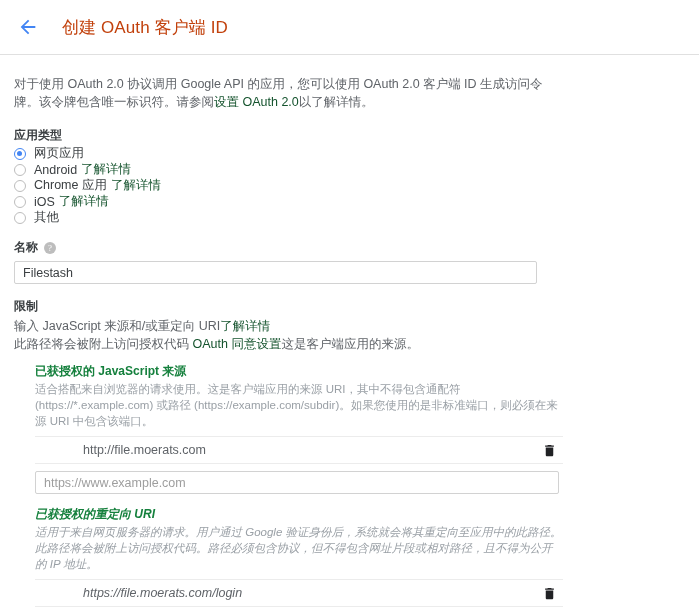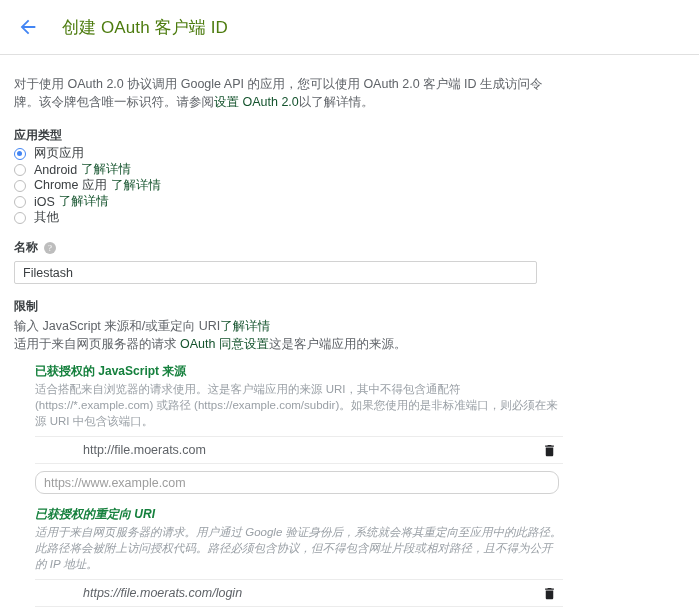--- a/index.html
+++ b/index.html
@@ -31,21 +31,21 @@
     display: flex;
     align-items: center;
     justify-content: center;
     cursor: pointer;
     flex: 0 0 auto;
   }
   .back-arrow svg { display: block; }
   .page-title {
     margin-left: 20px;
     font-size: 17px;
-    color: #4d7c0f;
+    color: #c2410c;
     letter-spacing: .1px;
     white-space: nowrap;
   }
 
   
   .content {
     padding: 20px 14px 0 14px;
     box-sizing: border-box;
   }
   .intro {
@@ -198,21 +198,21 @@
     flex: 0 0 auto;
     margin-right: 2px;
   }
   .trash-btn svg { display: block; }
   .entry-input-wrap { padding-top: 7px; }
   input.entry-input {
     width: 524px;
     height: 23px;
     box-sizing: border-box;
     border: 1px solid #d2d2d2;
-    border-radius: 9px;
+    border-radius: 2px;
     padding: 0 8px;
     font-size: 12.5px;
     font-family: "Liberation Sans", "DejaVu Sans", sans-serif;
     color: #3c4043;
     background: #fff;
     outline: none;
   }
   input.entry-input::placeholder { color: #9e9e9e; }
 </style>
 </head>
@@ -272,21 +272,21 @@
     </div>
     <input class="txt" type="text" value="Filestash" style="">
   </div>
 
   <div class="restrict-block">
     <div class="section-label">限制</div>
     <div class="restrict-line">
       <span>输入 JavaScript 来源和/或重定向 URI</span><span class="link">了解详情</span>
     </div>
     <div class="restrict-line">
-      <span>适用于来自网页服务器的请求</span> <span class="link">OAuth 同意设置</span><span>这是客户端应用的来源。</span>
+      <span>此路径将会被附上访问授权代码</span> <span class="link">OAuth 同意设置</span><span>这是客户端应用的来源。</span>
     </div>
   </div>
 
   <div class="sub-block">
     <div class="sub-title">已获授权的 JavaScript 来源</div>
     <div class="sub-desc">适合搭配来自浏览器的请求使用。这是客户端应用的来源 URI，其中不得包含通配符 (https://*.example.com) 或路径 (https://example.com/subdir)。如果您使用的是非标准端口，则必须在来源 URI 中包含该端口。</div>
 
     <div class="entry-list">
       <div class="entry-row">
         <div class="entry-value">http://file.moerats.com</div>

